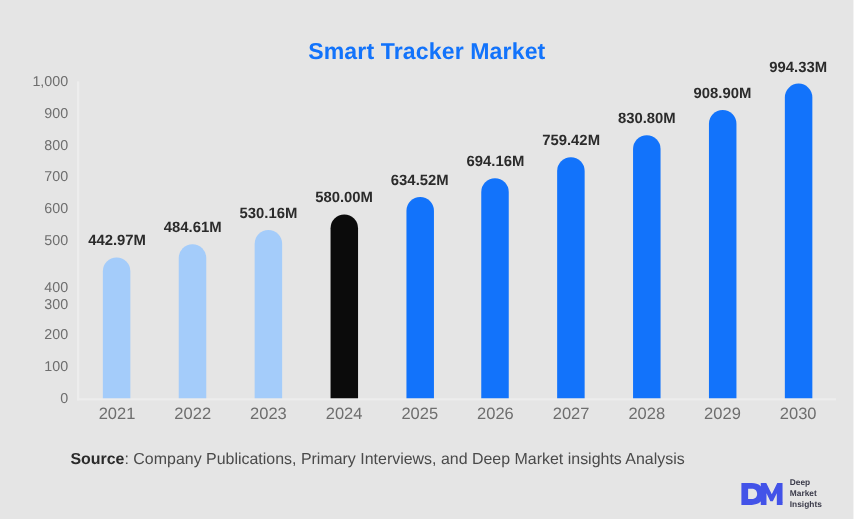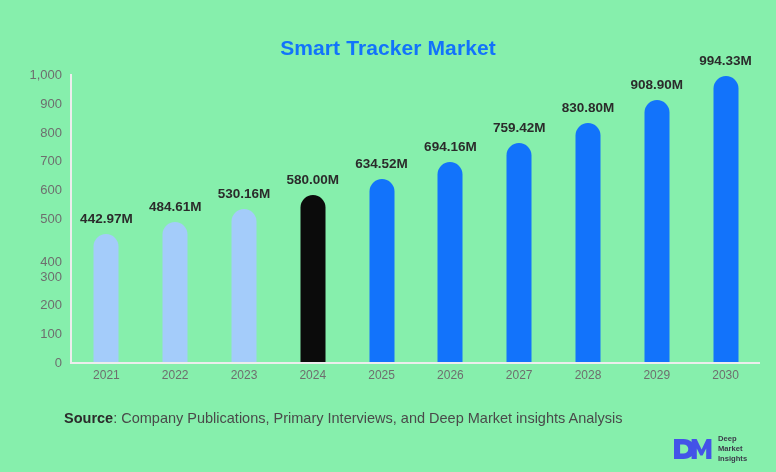--- a/index.html
+++ b/index.html
@@ -7,21 +7,21 @@
     padding: 0;
     background: #ffffff;
   }
   body {
     font-family: "Liberation Sans", sans-serif;
   }
   #page {
     position: relative;
     width: 776px;
     height: 472px;
-    background: #86efac;
+    background: #e5e5e5;
     overflow: hidden;
   }
 
   
   #chart-title {
     position: absolute;
     left: 0;
     top: 36px;
     width: 776px;
     text-align: center;
@@ -67,21 +67,21 @@
     position: absolute;
     left: 72px;
     top: 368px;
     width: 688px;
     height: 24px;
   }
   .x-tick {
     position: absolute;
     top: 0;
     text-align: center;
-    font-size: 12px;
+    font-size: 15px;
     color: #6e6e6e;
     transform: translateX(-50%);
     white-space: nowrap;
   }
 
   
   #bars-layer {
     position: absolute;
     left: 72px;
     top: 74px;

